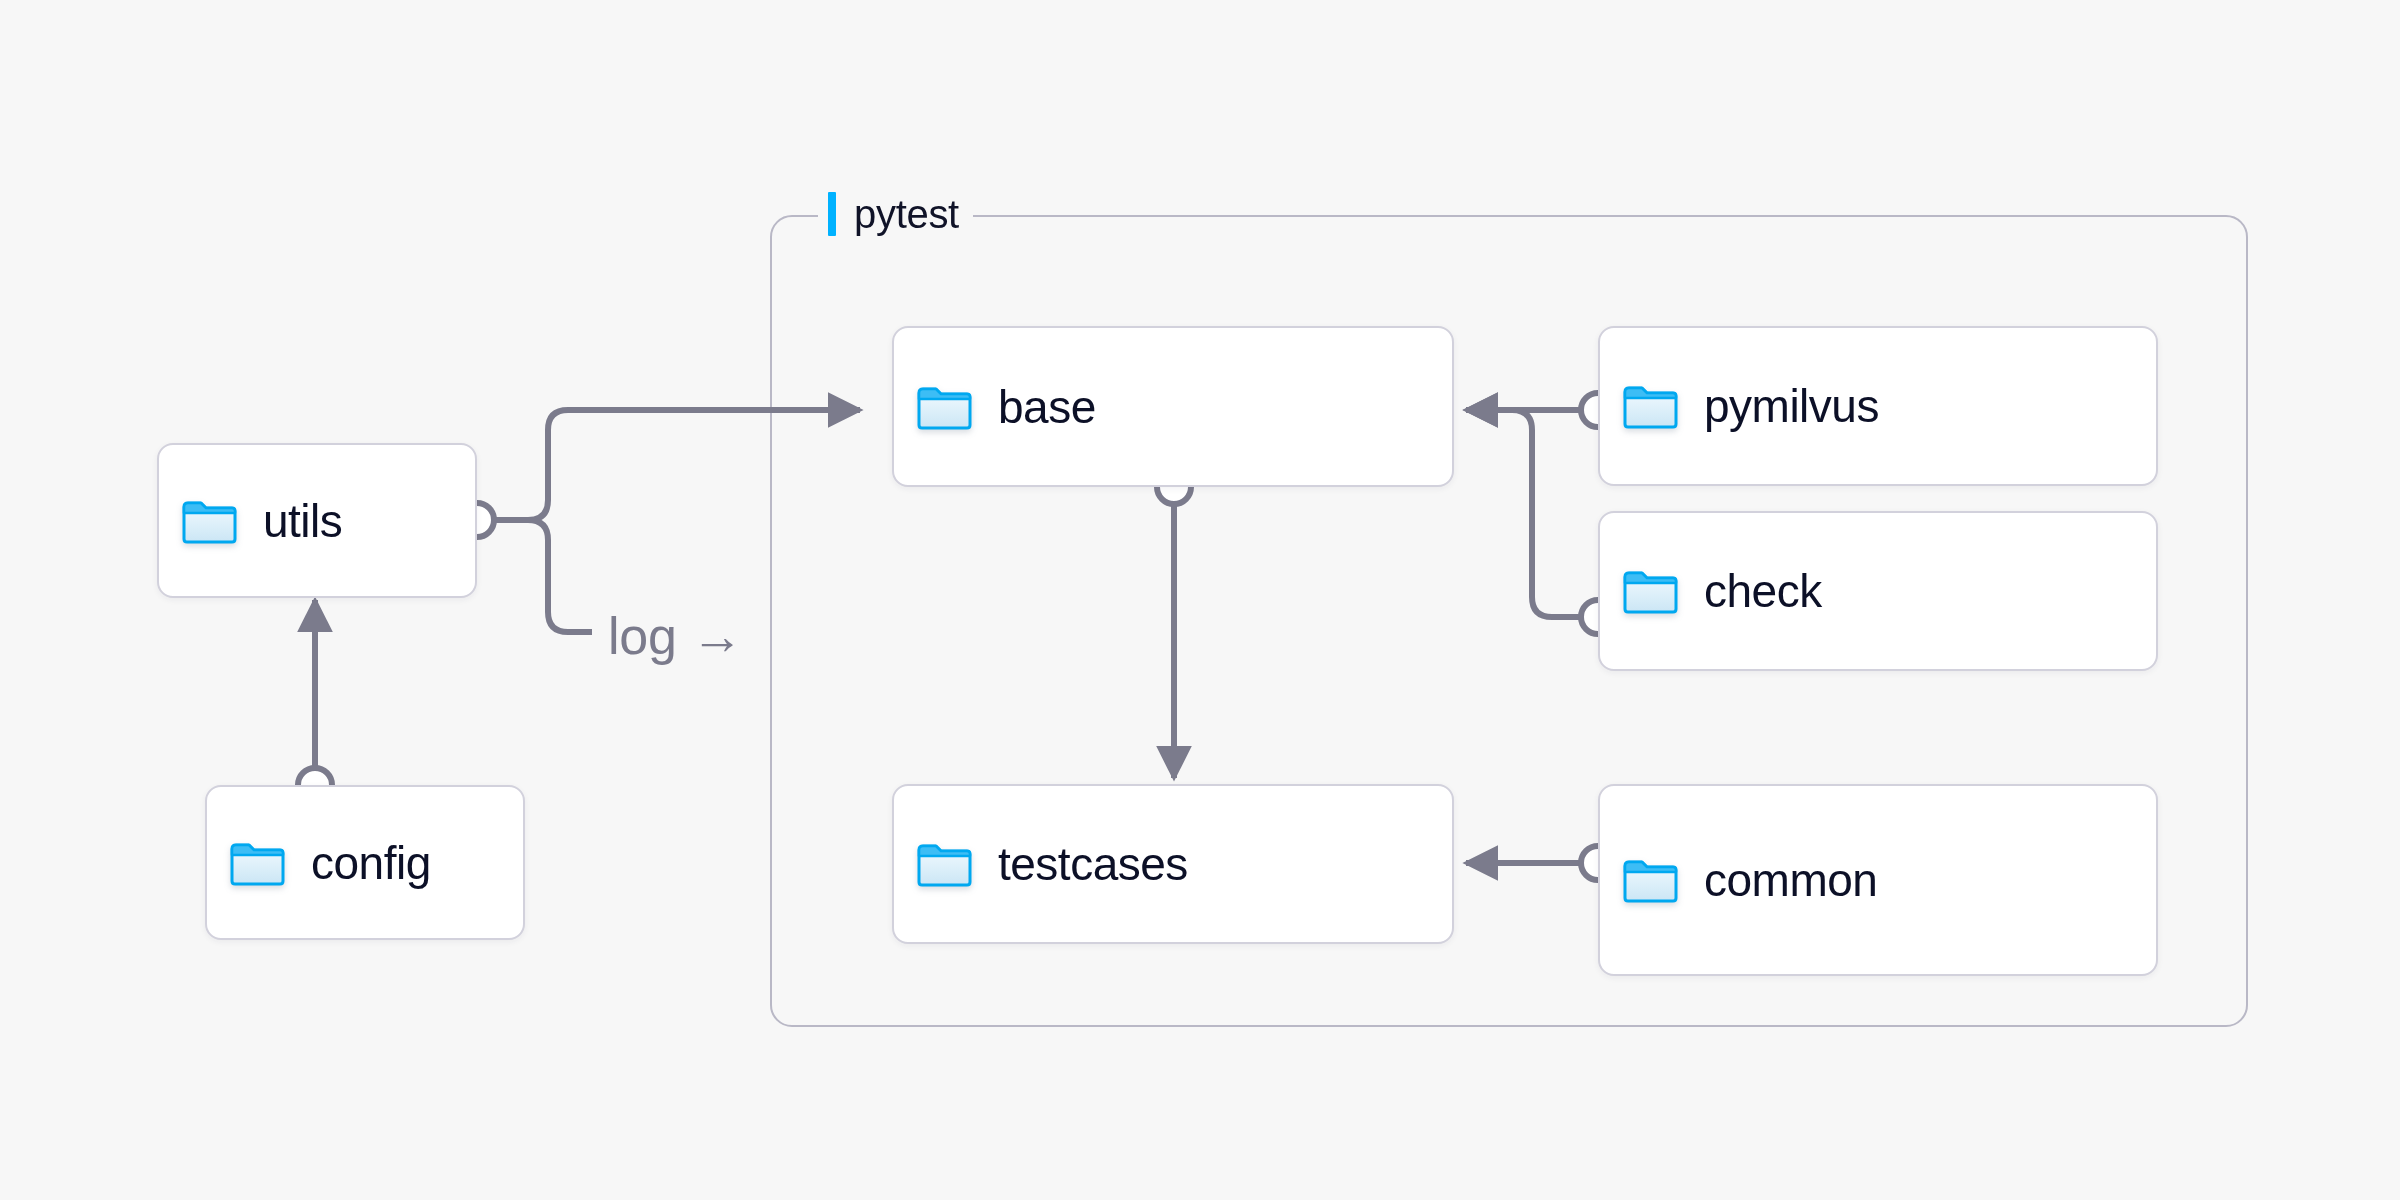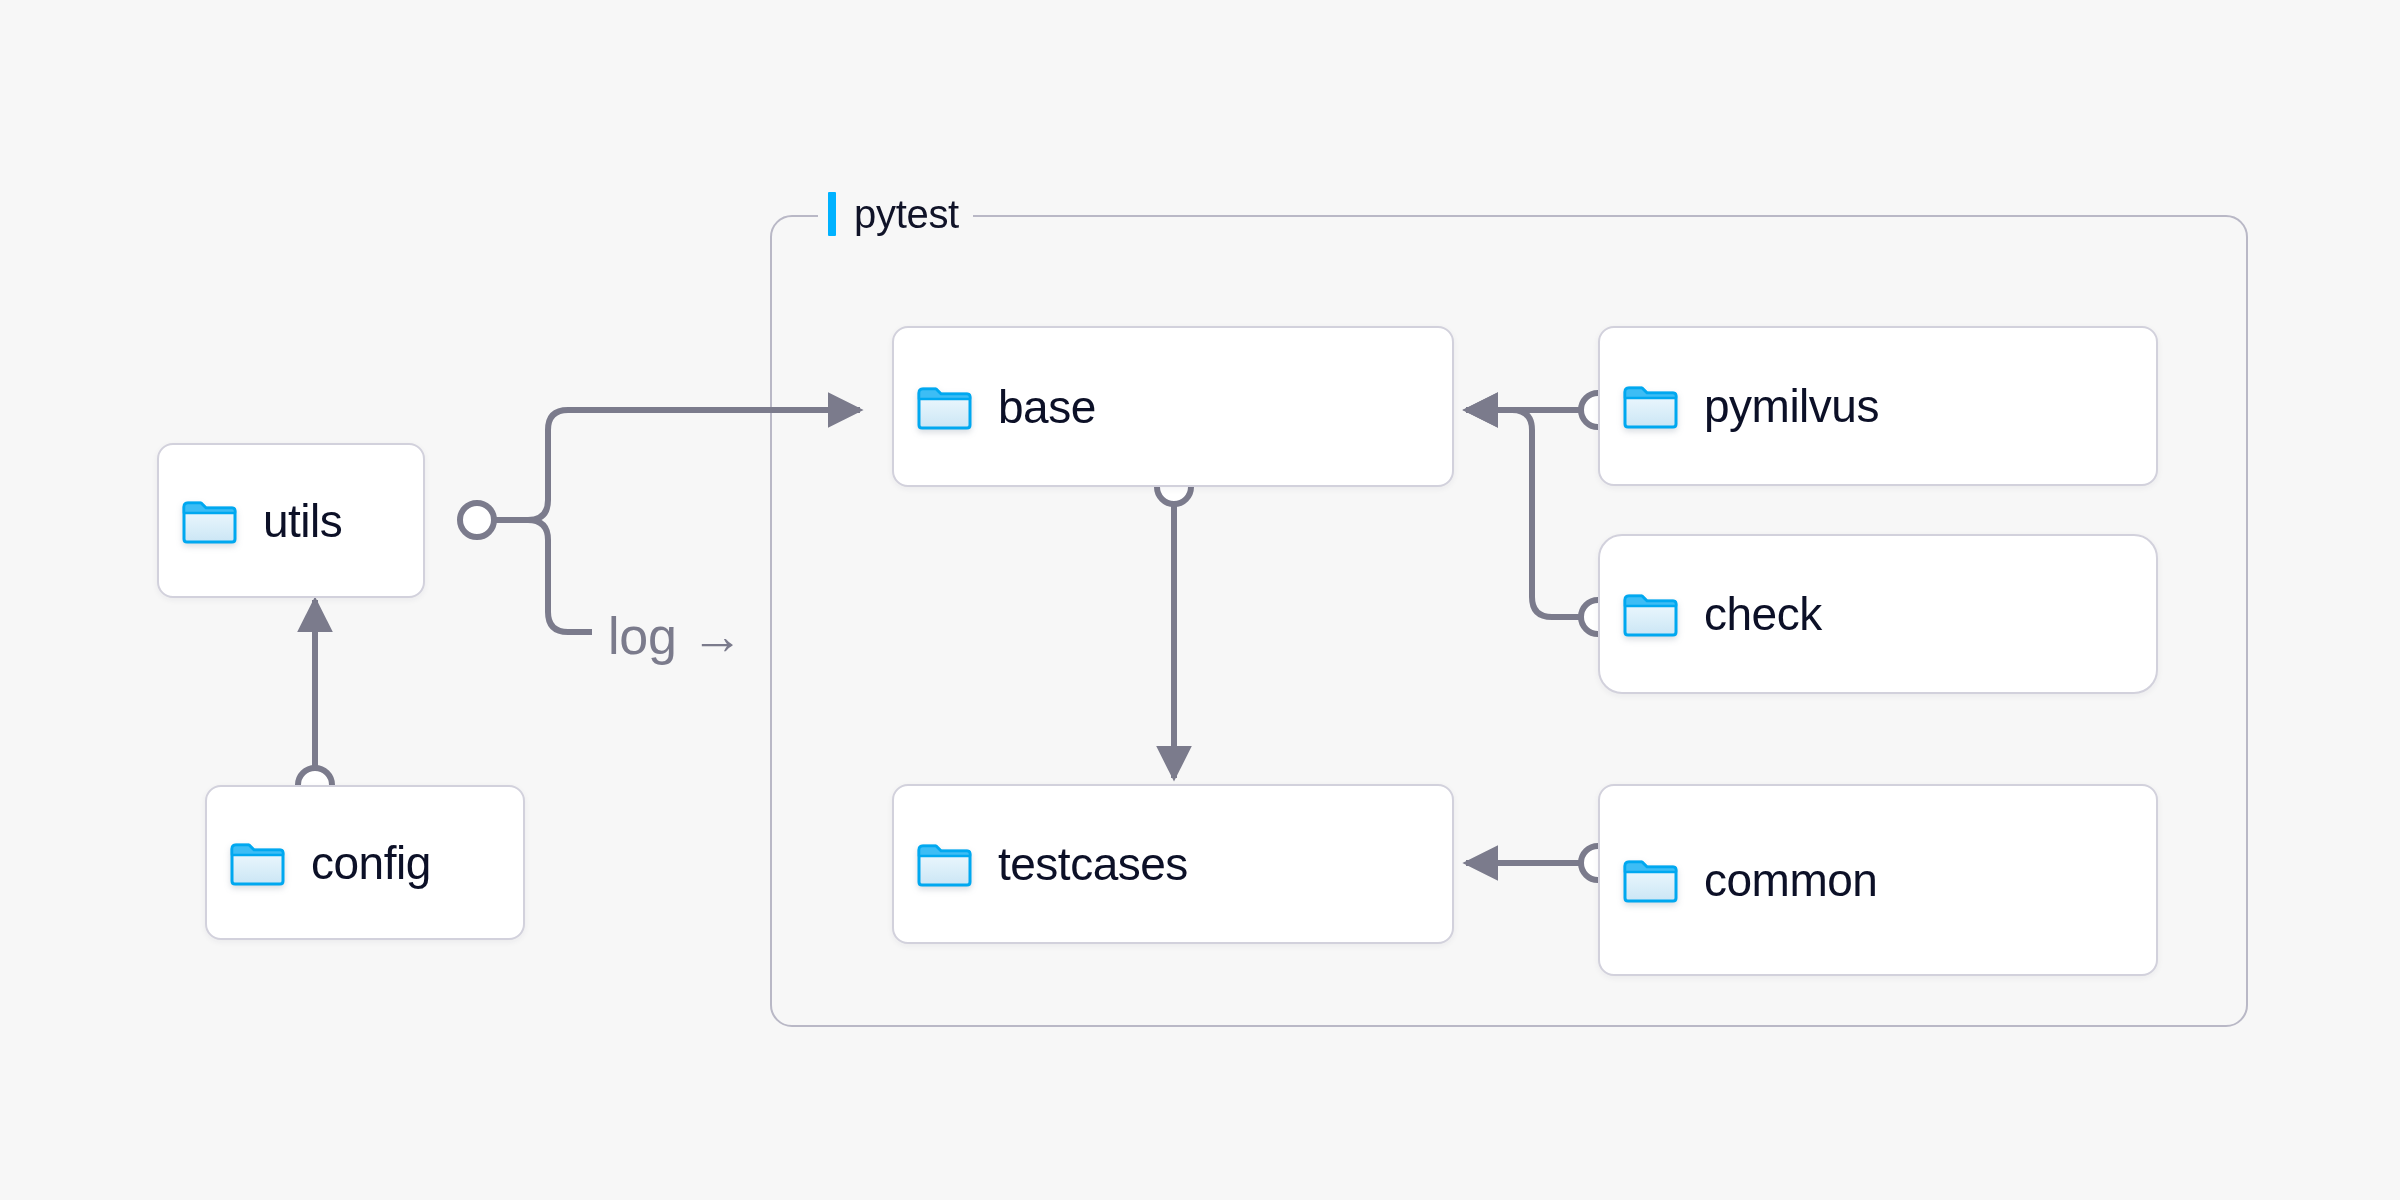--- a/index.html
+++ b/index.html
@@ -161,21 +161,21 @@
     </g>
   </svg>
 
   <div class="group-box" style="left:770px; top:215px; width:1478px; height:812px;"></div>
 
   <div class="group-label" style="left:818px; top:185px;">
     <span class="group-accent"></span>
     <span class="group-label-text">pytest</span>
   </div>
 
-  <div class="node" style="left:157px; top:443px; width:268px; height:155px;">
+  <div class="node" style="left:157px; top:443px; width:320px; height:155px;">
     <div class="node-inner">
       <svg class="folder-icon" viewBox="0 0 56 46" xmlns="http://www.w3.org/2000/svg">
         <path d="M3 9 Q3 5 7 5 L20 5 L25 10 L51 10 Q54 10 54 13 L54 41 Q54 44 51 44 L6 44 Q3 44 3 41 Z" fill="url(#folderFill)" stroke="#00a8f0" stroke-width="3" stroke-linejoin="round"></path>
         <path d="M3 9 Q3 5 7 5 L20 5 L25 10 L51 10 Q54 10 54 13 L54 15 L3 15 Z" fill="#3dbdf5" stroke="#00a8f0" stroke-width="2.5" stroke-linejoin="round"></path>
       </svg>
       <span class="node-label">utils</span>
     </div>
   </div>
 
   <div class="node" style="left:157px; top:785px; width:320px; height:155px;margin-left:48px;">
@@ -211,21 +211,21 @@
   <div class="node" style="left:1598px; top:326px; width:560px; height:160px;">
     <div class="node-inner">
       <svg class="folder-icon" viewBox="0 0 56 46" xmlns="http://www.w3.org/2000/svg">
         <path d="M3 9 Q3 5 7 5 L20 5 L25 10 L51 10 Q54 10 54 13 L54 41 Q54 44 51 44 L6 44 Q3 44 3 41 Z" fill="url(#folderFill)" stroke="#00a8f0" stroke-width="3" stroke-linejoin="round"></path>
         <path d="M3 9 Q3 5 7 5 L20 5 L25 10 L51 10 Q54 10 54 13 L54 15 L3 15 Z" fill="#3dbdf5" stroke="#00a8f0" stroke-width="2.5" stroke-linejoin="round"></path>
       </svg>
       <span class="node-label">pymilvus</span>
     </div>
   </div>
 
-  <div class="node" style="left:1598px; top:534px; width:560px; height:160px;border-radius:24px;">
+  <div class="node" style="left:1598px; top:511px; width:560px; height:160px;">
     <div class="node-inner">
       <svg class="folder-icon" viewBox="0 0 56 46" xmlns="http://www.w3.org/2000/svg">
         <path d="M3 9 Q3 5 7 5 L20 5 L25 10 L51 10 Q54 10 54 13 L54 41 Q54 44 51 44 L6 44 Q3 44 3 41 Z" fill="url(#folderFill)" stroke="#00a8f0" stroke-width="3" stroke-linejoin="round"></path>
         <path d="M3 9 Q3 5 7 5 L20 5 L25 10 L51 10 Q54 10 54 13 L54 15 L3 15 Z" fill="#3dbdf5" stroke="#00a8f0" stroke-width="2.5" stroke-linejoin="round"></path>
       </svg>
       <span class="node-label">check</span>
     </div>
   </div>
 
   <div class="node" style="left:1598px; top:784px; width:560px; height:192px;">

